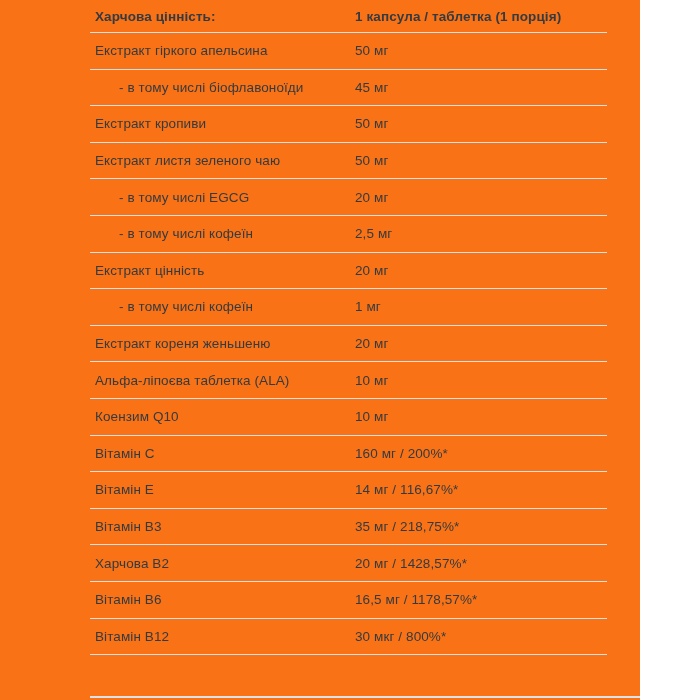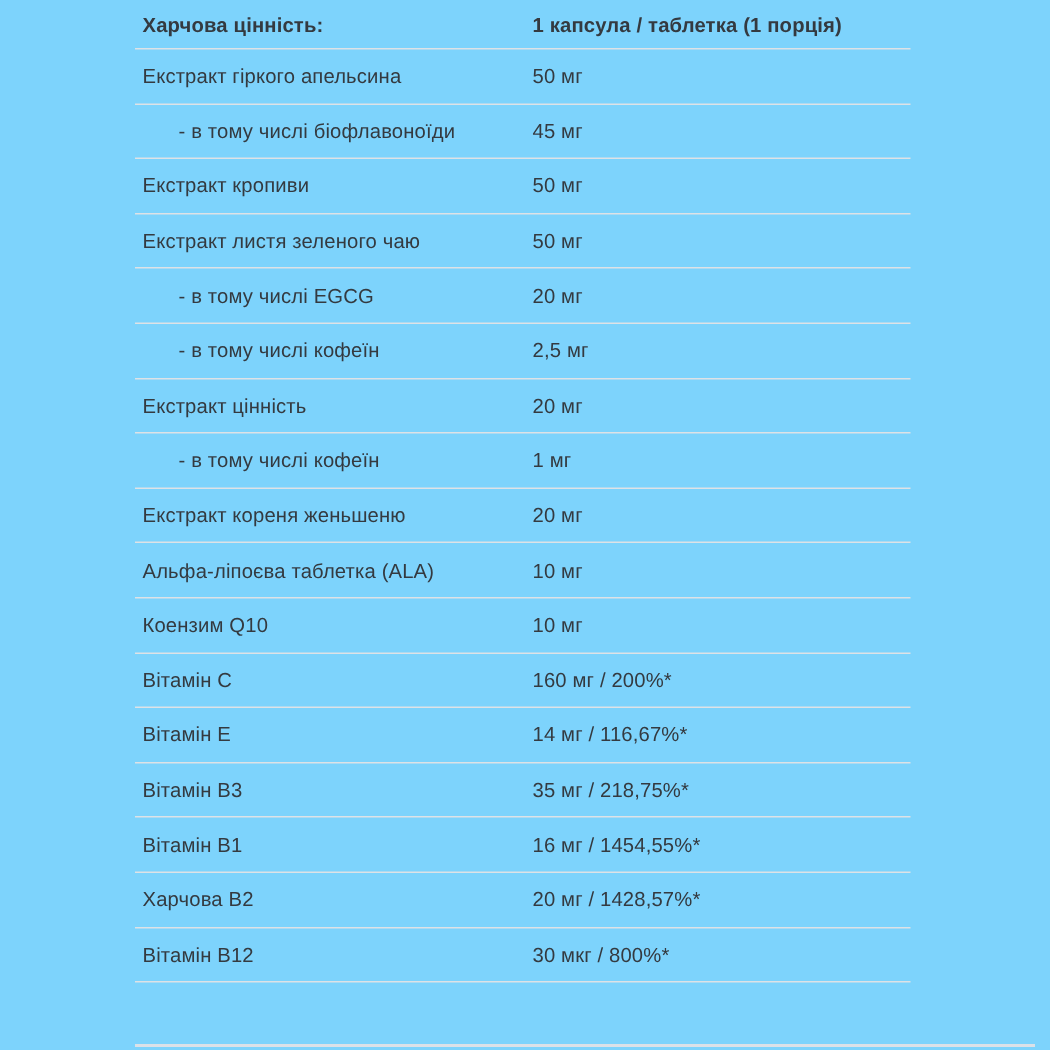--- a/index.html
+++ b/index.html
@@ -1,20 +1,20 @@
 <!DOCTYPE html>
 <html><head>
 <meta charset="utf-8">
 <style>
   html, body { margin: 0; padding: 0; background: #ffffff; }
   .page {
     position: relative;
-    width: 700px;
+    width: 640px;
     height: 700px;
-    background: #7dd3fc;
+    background: #f97316;
     overflow: hidden;
     font-family: "Liberation Sans", "DejaVu Sans", sans-serif;
   }
   table.nutrition {
     position: absolute;
     left: 90px;
     top: 0;
     width: 517px;
     border-collapse: collapse;
     table-layout: fixed;
@@ -113,26 +113,26 @@
         </tr>
         <tr>
           <td>Вітамін E</td>
           <td>14 мг / 116,67%*</td>
         </tr>
         <tr>
           <td>Вітамін B3</td>
           <td>35 мг / 218,75%*</td>
         </tr>
         <tr>
-          <td>Вітамін B1</td>
-          <td>16 мг / 1454,55%*</td>
+          <td>Харчова B2</td>
+          <td>20 мг / 1428,57%*</td>
         </tr>
         <tr>
-          <td>Харчова B2</td>
-          <td>20 мг / 1428,57%*</td>
+          <td>Вітамін B6</td>
+          <td>16,5 мг / 1178,57%*</td>
         </tr>
         <tr>
           <td>Вітамін B12</td>
           <td>30 мкг / 800%*</td>
         </tr>
       </tbody>
   </table>
 
   <div class="bottom-bar"></div>
 

